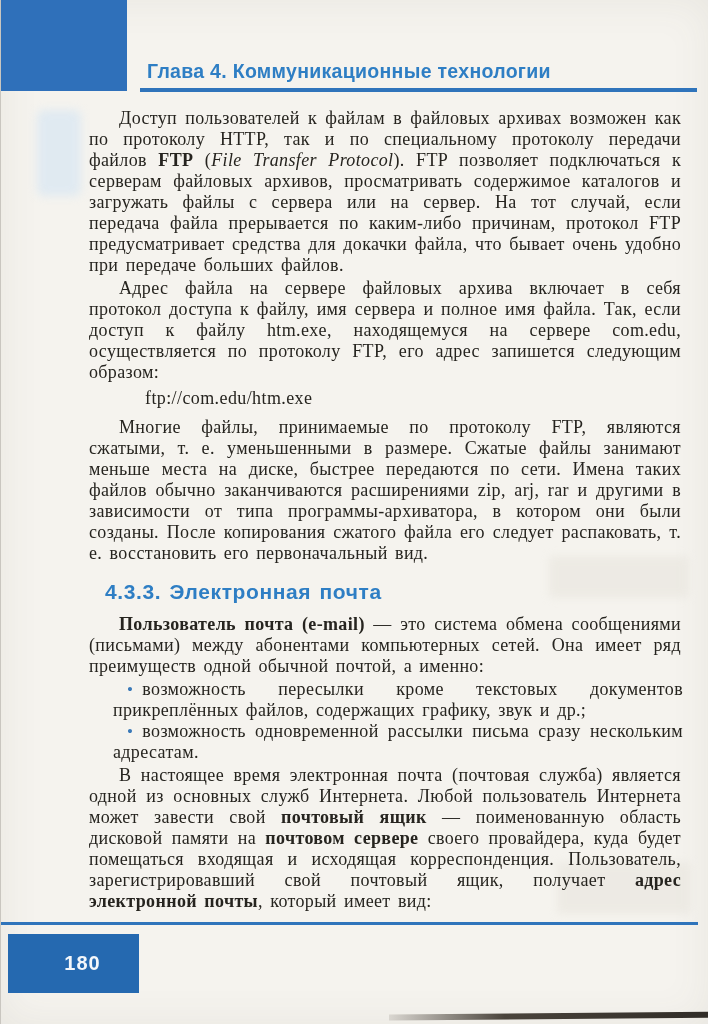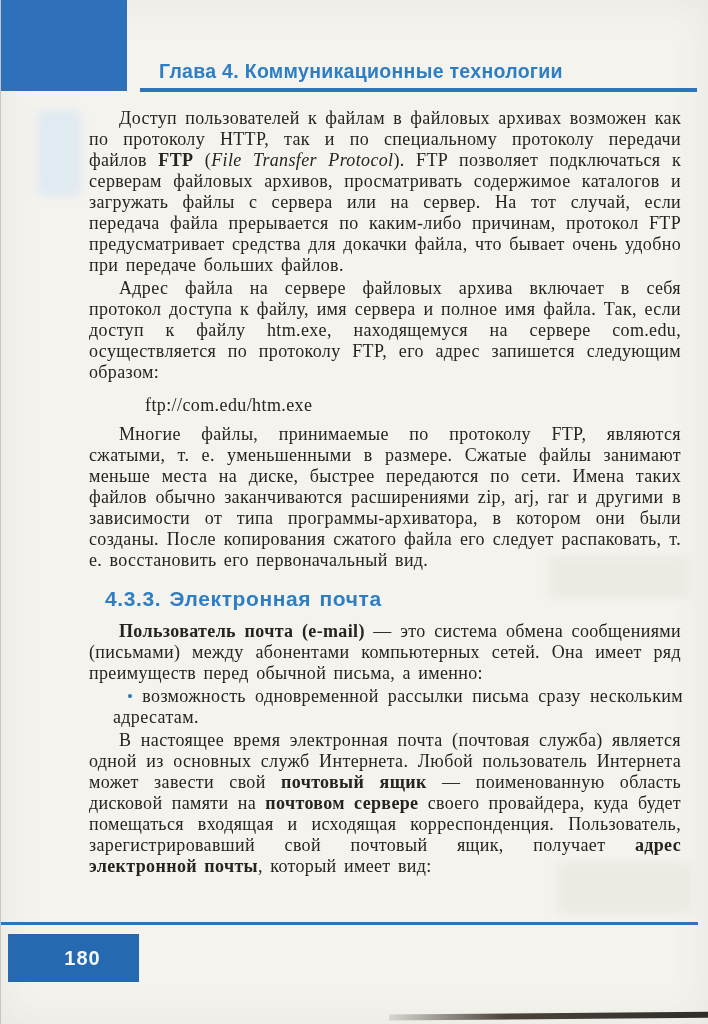--- a/index.html
+++ b/index.html
@@ -19,21 +19,21 @@
   }
   
   .corner-block {
     position: absolute;
     left: 0; top: 0;
     width: 126px; height: 91px;
     background: var(--accent-blue, #2f70ba);
   }
   .chapter-title {
     position: absolute;
-    left: 158px; top: 60px;
+    left: 146px; top: 60px;
     font-family: "Liberation Sans", "DejaVu Sans", sans-serif;
     font-weight: bold;
     font-size: 19.5px;
     letter-spacing: 0.3px;
     color: var(--heading-blue, #2e7ec4);
     white-space: nowrap;
   }
   .header-rule {
     position: absolute;
     left: 139px; top: 88px;
@@ -75,21 +75,21 @@
     overflow: hidden;
     color: var(--text-color, #26241f);
     font-size: 18px;
     line-height: 21px;
     letter-spacing: 0.35px;
     word-spacing: 2.5px;
     text-align: justify;
   }
   .para { margin: 2px; text-indent: 30px; }
   .code-line {
-    margin: 12px 0 8px 58px;
+    margin: 5px 0 8px 58px;
     text-align: left;
     text-indent: 0;
     letter-spacing: 0.4px;
   }
   .section-heading {
     margin: 17px 0 12px 18px;
     font-family: "Liberation Sans", "DejaVu Sans", sans-serif;
     font-weight: bold;
     font-size: 21px;
     letter-spacing: 0.6px;
@@ -111,21 +111,21 @@
   
   .footer-rule {
     position: absolute;
     left: 0; top: 922px;
     width: 697px; height: 3px;
     background: var(--rule-blue, #2f74bb);
   }
   .page-number-box {
     position: absolute;
     left: 7px; top: 934px;
-    width: 131px; height: 48px;
+    width: 131px; height: 59px;
     background: var(--footer-blue, #2569b0);
     display: flex;
     align-items: center;
     justify-content: center;
   }
   .page-number {
     font-family: "Liberation Sans", "DejaVu Sans", sans-serif;
     font-weight: bold;
     font-size: 20px;
     letter-spacing: 1px;
@@ -151,23 +151,24 @@
     <p class="para"><span>Доступ пользователей к файлам в файловых архивах возможен как по протоколу HTTP, так и по специальному протоколу передачи файлов </span><span style="font-weight: bold;">FTP</span><span> (</span><span style="font-style: italic;">File Transfer Protocol</span><span>). FTP позволяет подключаться к серверам файловых архивов, просматривать содержимое каталогов и загружать файлы с сервера или на сервер. На тот случай, если передача файла прерывается по каким-либо причинам, протокол FTP предусматривает средства для докачки файла, что бывает очень удобно при передаче больших файлов.</span></p>
 
     <p class="para"><span>Адрес файла на сервере файловых архива включает в себя протокол доступа к файлу, имя сервера и полное имя файла. Так, если доступ к файлу htm.exe, находящемуся на сервере com.edu, осуществляется по протоколу FTP, его адрес запишется следующим образом:</span></p>
 
     <p class="para code-line">ftp://com.edu/htm.exe</p>
 
     <p class="para"><span>Многие файлы, принимаемые по протоколу FTP, являются сжатыми, т. е. уменьшенными в размере. Сжатые файлы занимают меньше места на диске, быстрее передаются по сети. Имена таких файлов обычно заканчиваются расширениями zip, arj, rar и другими в зависимости от типа программы-архиватора, в котором они были созданы. После копирования сжатого файла его следует распаковать, т. е. восстановить его первоначальный вид.</span></p>
 
     <h2 class="section-heading">4.3.3. Электронная почта</h2>
 
-    <p class="para"><span style="font-weight: bold;">Пользователь почта (e-mail)</span><span> — это система обмена сообщениями (письмами) между абонентами компьютерных сетей. Она имеет ряд преимуществ перед обычной письма, а именно:</span></p>
+    <p class="para"><span style="font-weight: bold;">Пользователь почта (e-mail)</span><span> — это система обмена сообщениями (письмами) между абонентами компьютерных сетей. Она имеет ряд преимуществ одной обычной почтой, а именно:</span></p>
 
     <div class="bullet-list">
+      <div class="bullet-item"><span class="bullet-dot">•</span><span>возможность пересылки кроме текстовых документов прикреплённых файлов, содержащих графику, звук и др.;</span></div>
       <div class="bullet-item"><span class="bullet-dot">•</span><span>возможность одновременной рассылки письма сразу нескольким адресатам.</span></div>
     </div>
 
     <p class="para"><span>В настоящее время электронная почта (почтовая служба) является одной из основных служб Интернета. Любой пользователь Интернета может завести свой </span><span style="font-weight: bold;">почтовый ящик</span><span> — поименованную область дисковой памяти на </span><span style="font-weight: bold;">почтовом сервере</span><span> своего провайдера, куда будет помещаться входящая и исходящая корреспонденция. Пользователь, зарегистрировавший свой почтовый ящик, получает </span><span style="font-weight: bold;">адрес электронной почты</span><span>, который имеет вид:</span></p>
 
   </div>
 
   <div class="footer-rule"></div>
   <div class="page-number-box">
     <span class="page-number">180</span>

